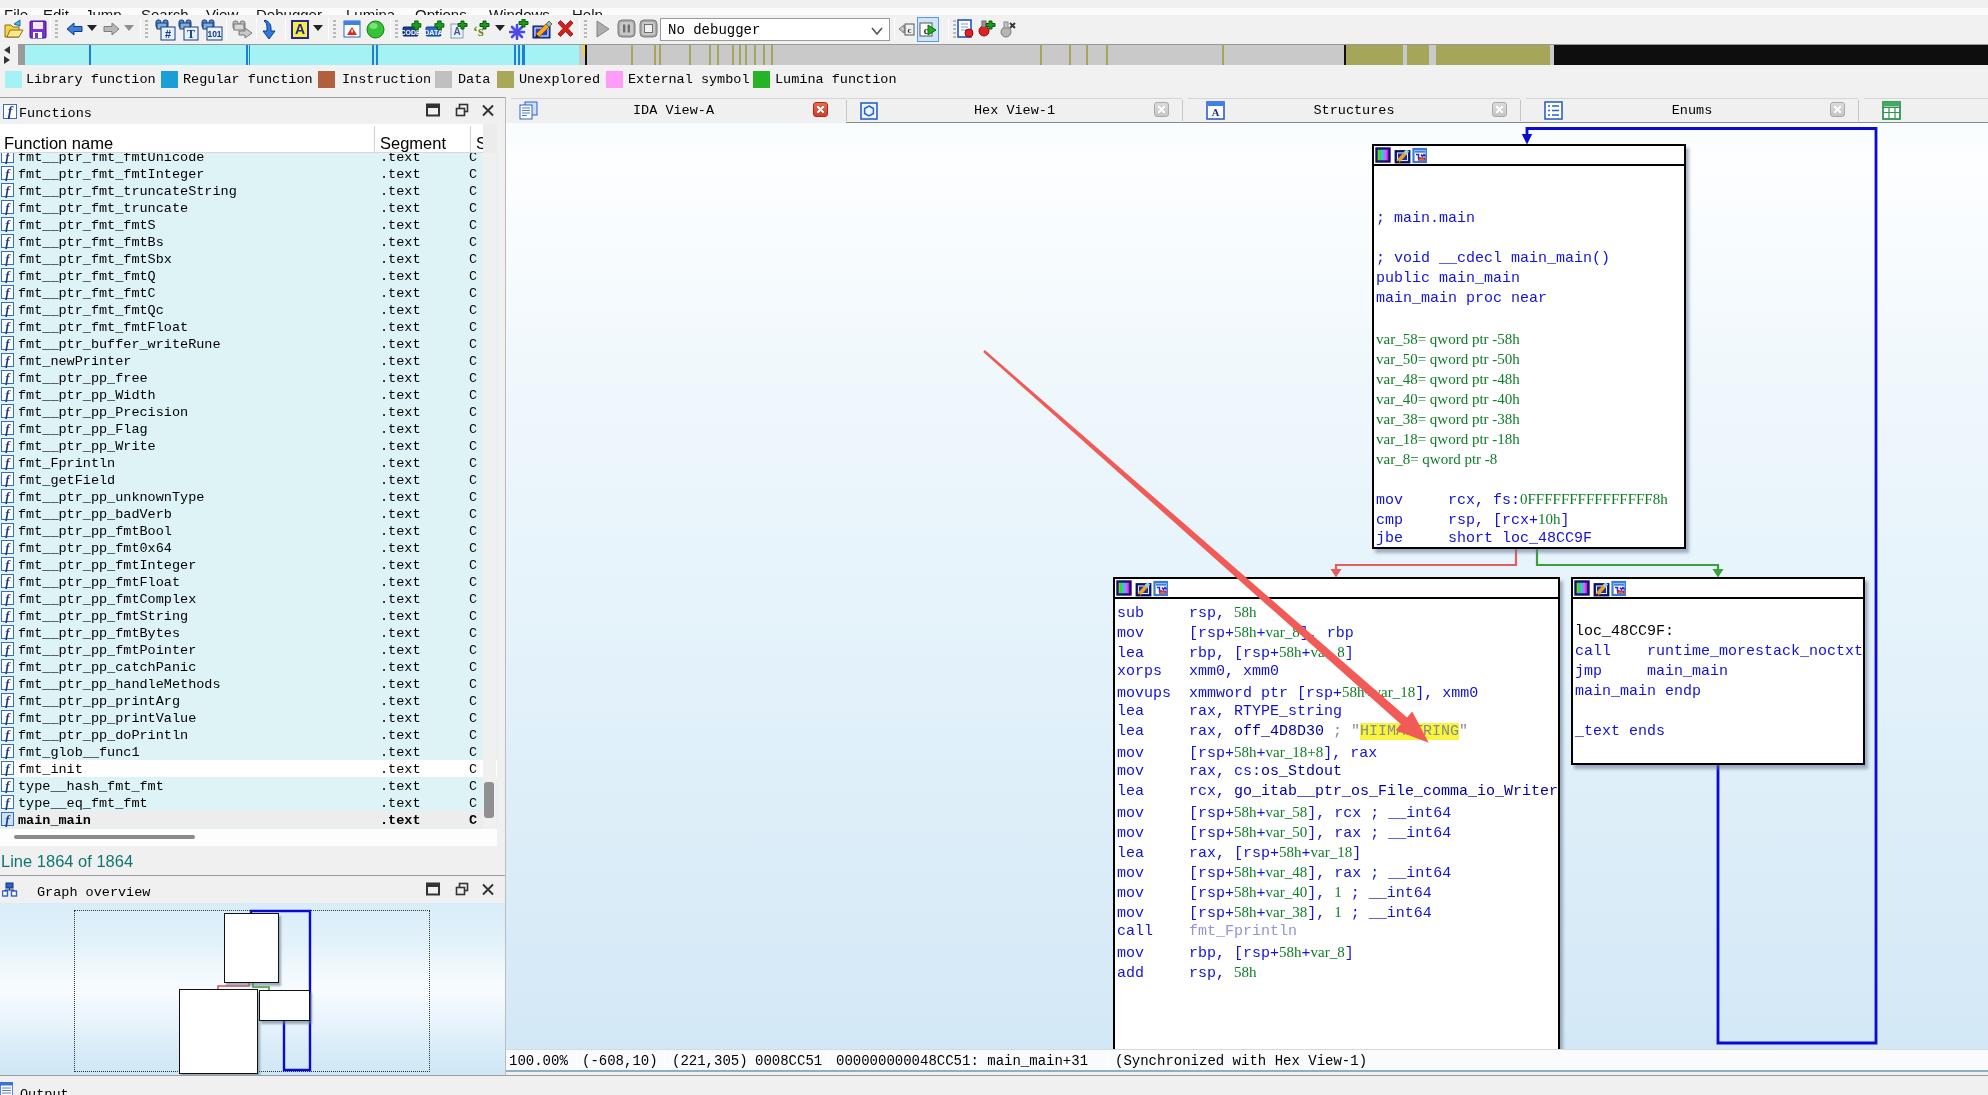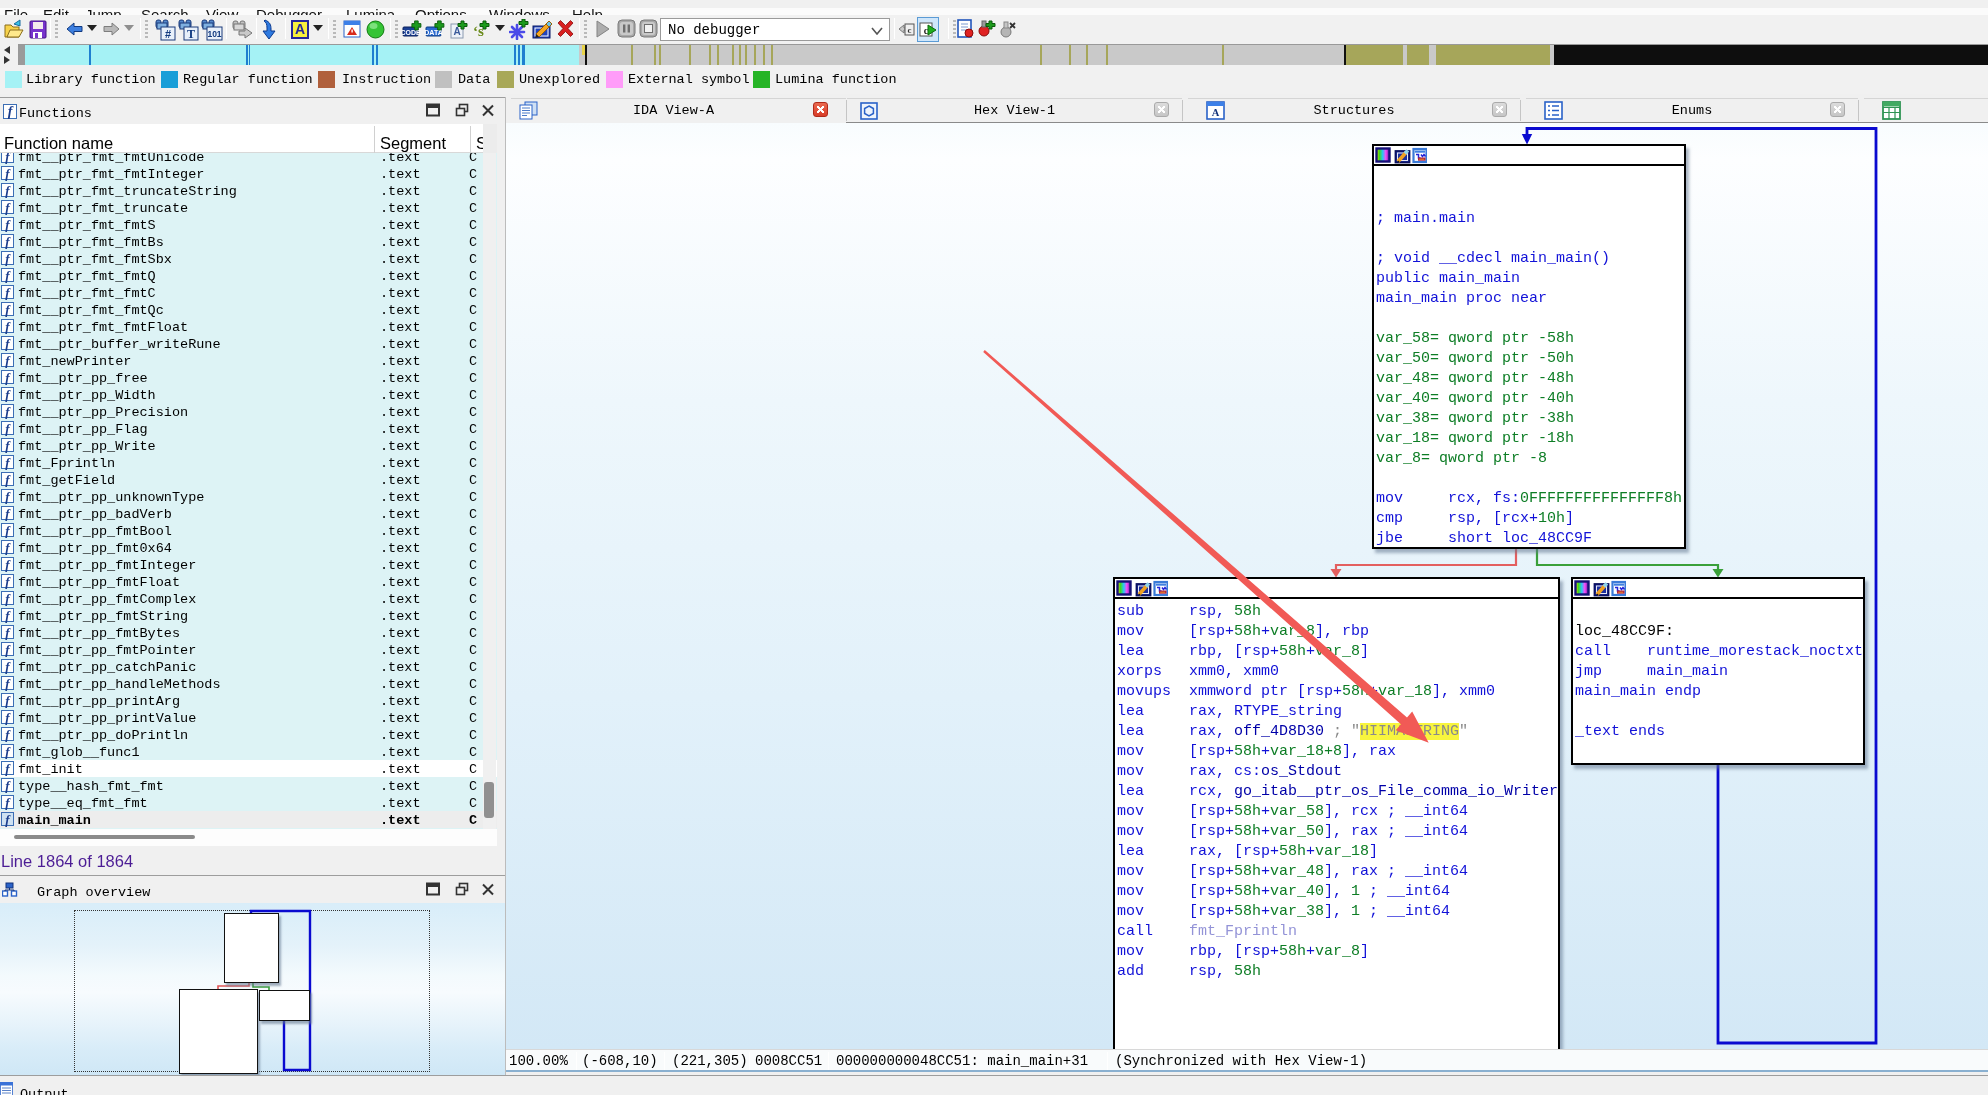--- a/index.html
+++ b/index.html
@@ -46,21 +46,21 @@
      background:
       linear-gradient(45deg, transparent 42%, #fff 42% 58%, transparent 58%),
       linear-gradient(-45deg, transparent 42%, #fff 42% 58%, transparent 58%); }
   
   #graph { position:absolute; left:506px; top:123px; width:1482px; height:926px; overflow:hidden;
      background:linear-gradient(180deg,#f8fcfe 0%, #fdfeff 4%, #eef7fc 30%, #e2f1fa 62%, #d3e8f6 100%); }
   .blk { position:absolute; background:#fff; border:2px solid #000; box-shadow:3px 4px 3px rgba(100,120,145,.55); }
   .btitle { height:20px; border-bottom:2px solid #000; background:#fff; }
   .code { position:absolute; font-family:"Liberation Mono",monospace; font-size:15px; line-height:20px; color:#1212d8; }
   .code div { height:20px; white-space:pre; }
-  .g { color:#0d7d25; }
+  .g { color:#0d7d25;font-family:Liberation Serif, serif; }
   .nv { color:#0000a8; }
   .gy { color:#8a8a8a; }
   .lav { color:#9393d7; }
   .blk8 { color:#000; }
   .hl { background:#f8f53e; color:#8a8a8a; }
   
   #gstatus { position:absolute; left:506px; top:1049px; width:1482px; height:23px; background:#f9fbfc;
      border-top:1px solid #d8d8d8; border-bottom:2px solid #8ab0d0; }
   #gstatus span { position:absolute; top:3px; font-family:"Liberation Mono",monospace; font-size:14px; color:#000; white-space:pre; }
   #gstatus i { position:absolute; top:2px; width:1px; height:18px; background:#9f9f9f; border-right:1px solid #fff; }
@@ -610,21 +610,21 @@
 
   <div class="abs" style="left:483px;top:153px;width:13px;height:676px;background:#f0f0f0">
     <div class="abs" style="left:1px;top:629px;width:10px;height:36px;background:#909090;border-radius:3px"></div>
   </div>
 
   <div class="abs" style="left:0;top:829px;width:497px;height:17px;background:#fdfdfd">
     <div class="abs" style="left:14px;top:6px;width:181px;height:4px;background:#8a8a8a;border-radius:2px"></div>
   </div>
 
   <div class="abs" style="left:0;top:846px;width:506px;height:29px;background:#f0f0f0;border-right:1px solid #9d9d9d">
-    <span class="abs" style="left:1px;top:6px;font-size:16.5px;color:#4c1d95">Line 1864 of 1864</span>
+    <span class="abs" style="left:1px;top:6px;font-size:16.5px;color:#0f766e">Line 1864 of 1864</span>
   </div>
 </div>
 
 <div id="ovpanel">
   <div class="ptitle" style="left:0;top:875px;width:506px;height:28px;border-right:1px solid #9d9d9d">
     <svg class="abs" style="left:2px;top:6px" width="16" height="16" viewBox="0 0 16 16">
       <rect x="4" y="1" width="7" height="5" fill="#2a62c8" stroke="#12327a"></rect>
       <rect x="0.5" y="9" width="5" height="5" fill="#fff" stroke="#2a62c8" stroke-width="1.4"></rect>
       <rect x="9.5" y="9" width="5" height="5" fill="#fff" stroke="#2a62c8" stroke-width="1.4"></rect>
       <path d="M7.5 6 L7.5 8 M3 8 L12 8 M3 8 L3 9 M12 8 L12 9" stroke="#12327a" fill="none"></path>

